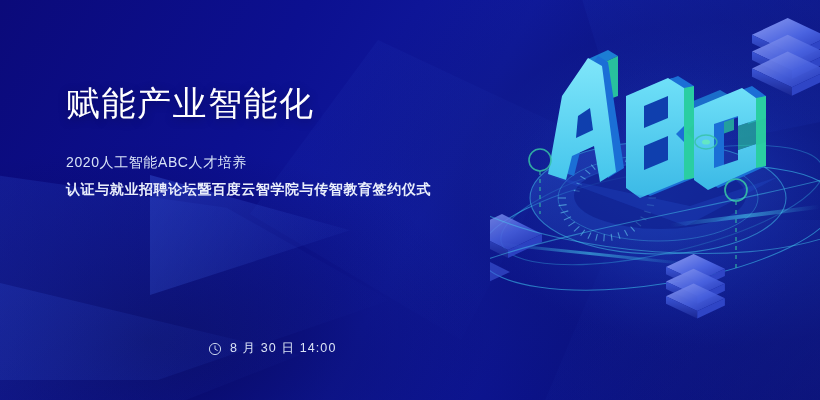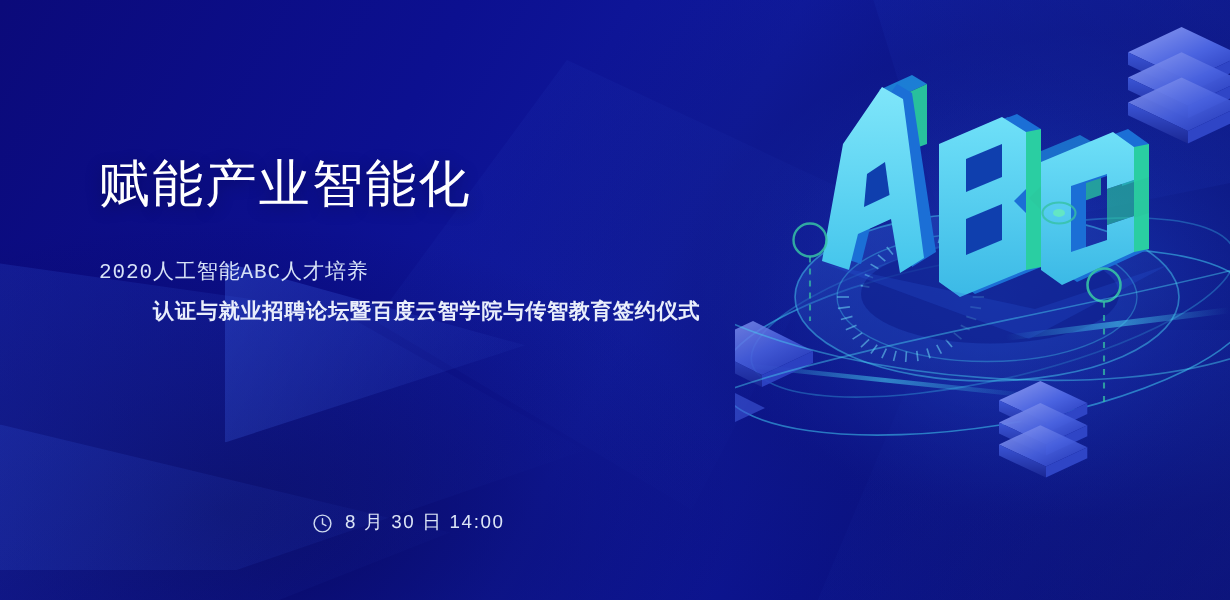--- a/index.html
+++ b/index.html
@@ -40,32 +40,31 @@
   
   .copy { position:absolute; left:66px; top:78px; width:480px; }
   .headline {
     color:#ffffff;
     font-size:34px;
     line-height:51px;
     letter-spacing:1.5px;
     font-weight:400;
     white-space:nowrap;
     text-shadow:0 2px 10px rgba(0,0,30,0.35);
-    margin-top:20px;
-  }
-  .sub { margin-top:20px;font-family:Liberation Mono, monospace; }
+  }
+  .sub { margin-top:20px; }
   .subline {
     color:#d7e2f7;
     font-size:14px;
     line-height:27px;
     letter-spacing:0.6px;
     font-weight:400;
     white-space:nowrap;
   }
-  .subline.bold { color:#e9eefb; font-weight:700;margin-left:36px; }
+  .subline.bold { color:#e9eefb; font-weight:700; }
 
   
   .meta {
     position:absolute; left:208px; bottom:43px;
     display:flex; align-items:center; gap:78px;
   }
   .meta-item { display:flex; align-items:center; gap:8px; }
   .meta-text {
     color:#dbe4f6; font-size:12.5px; letter-spacing:1.1px; white-space:nowrap;
   }

